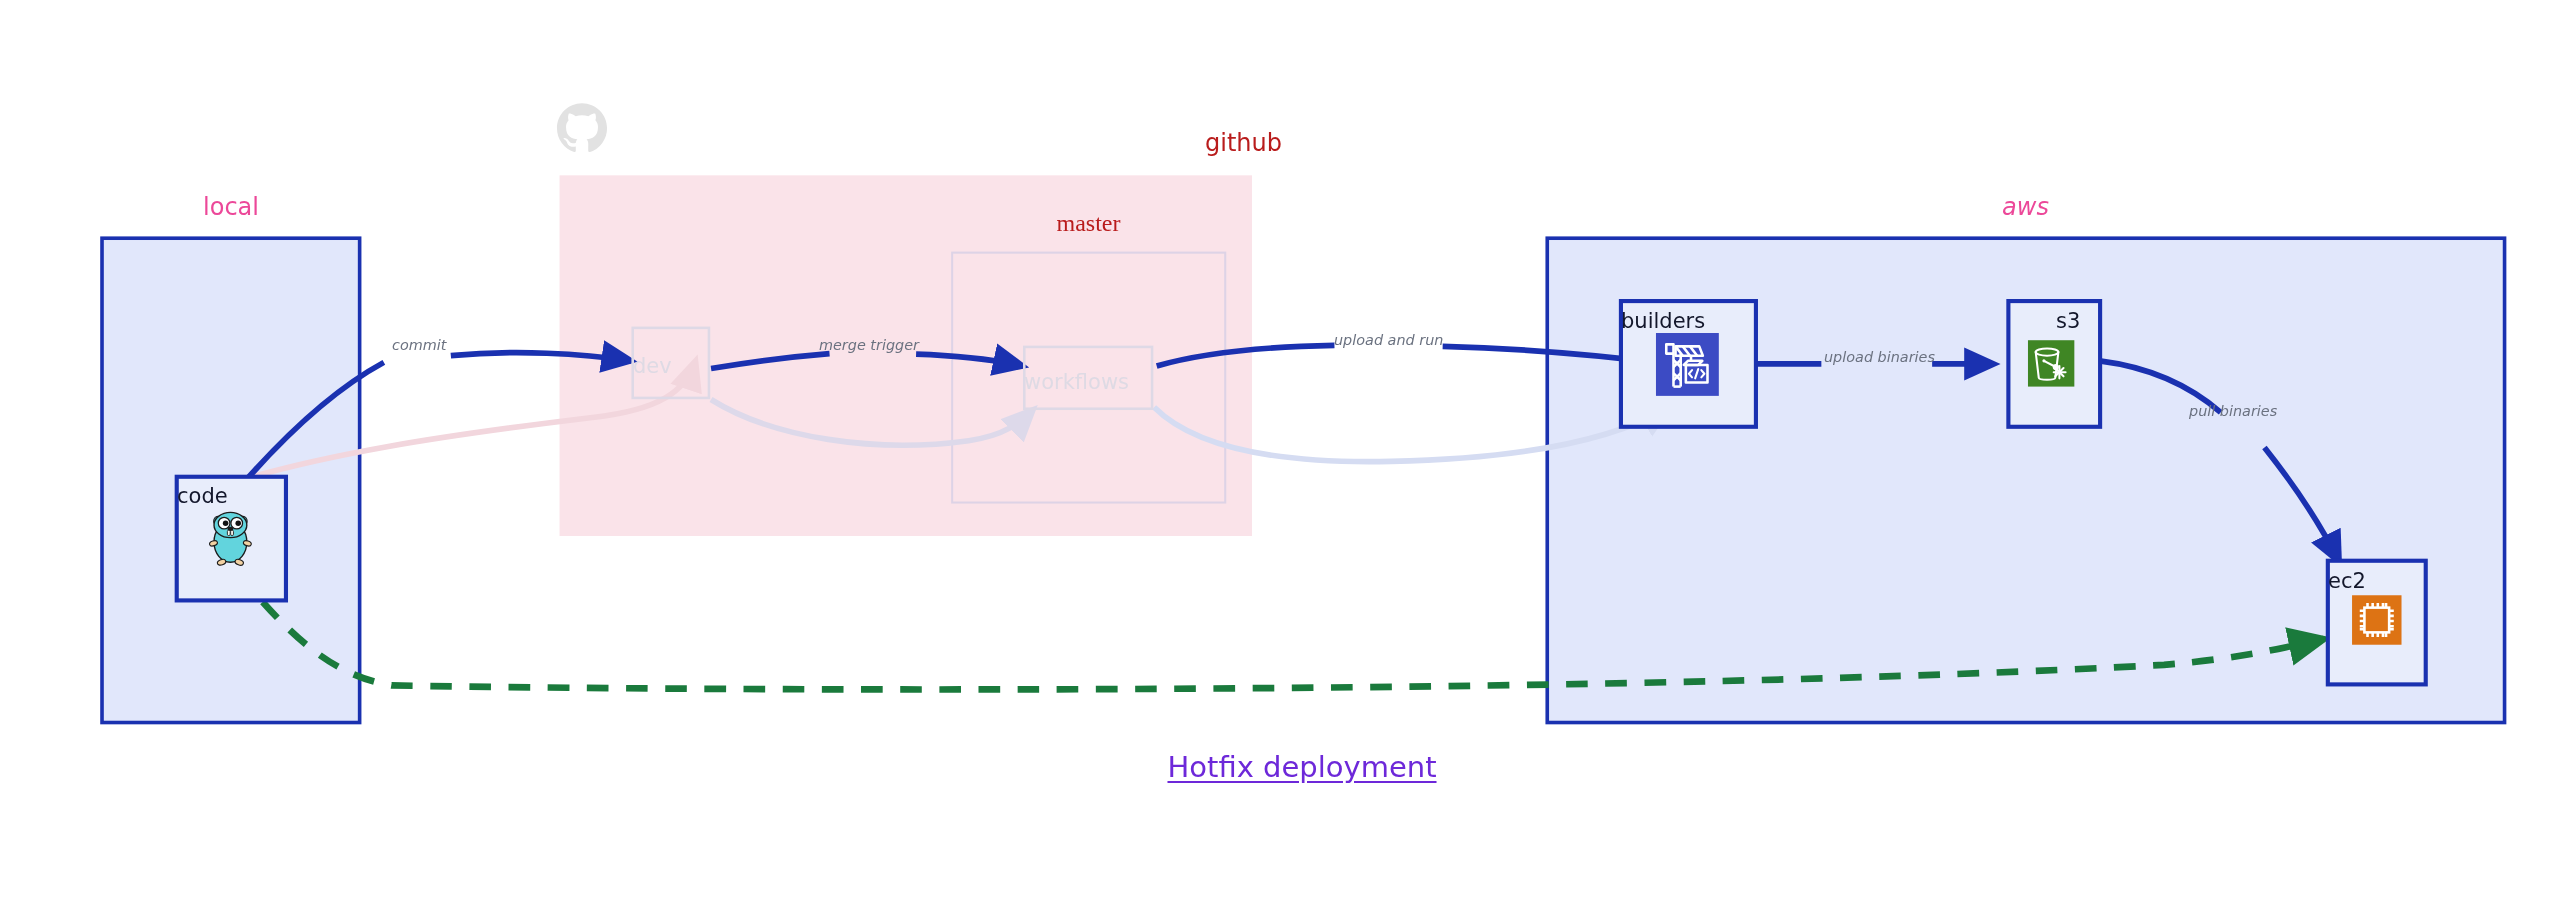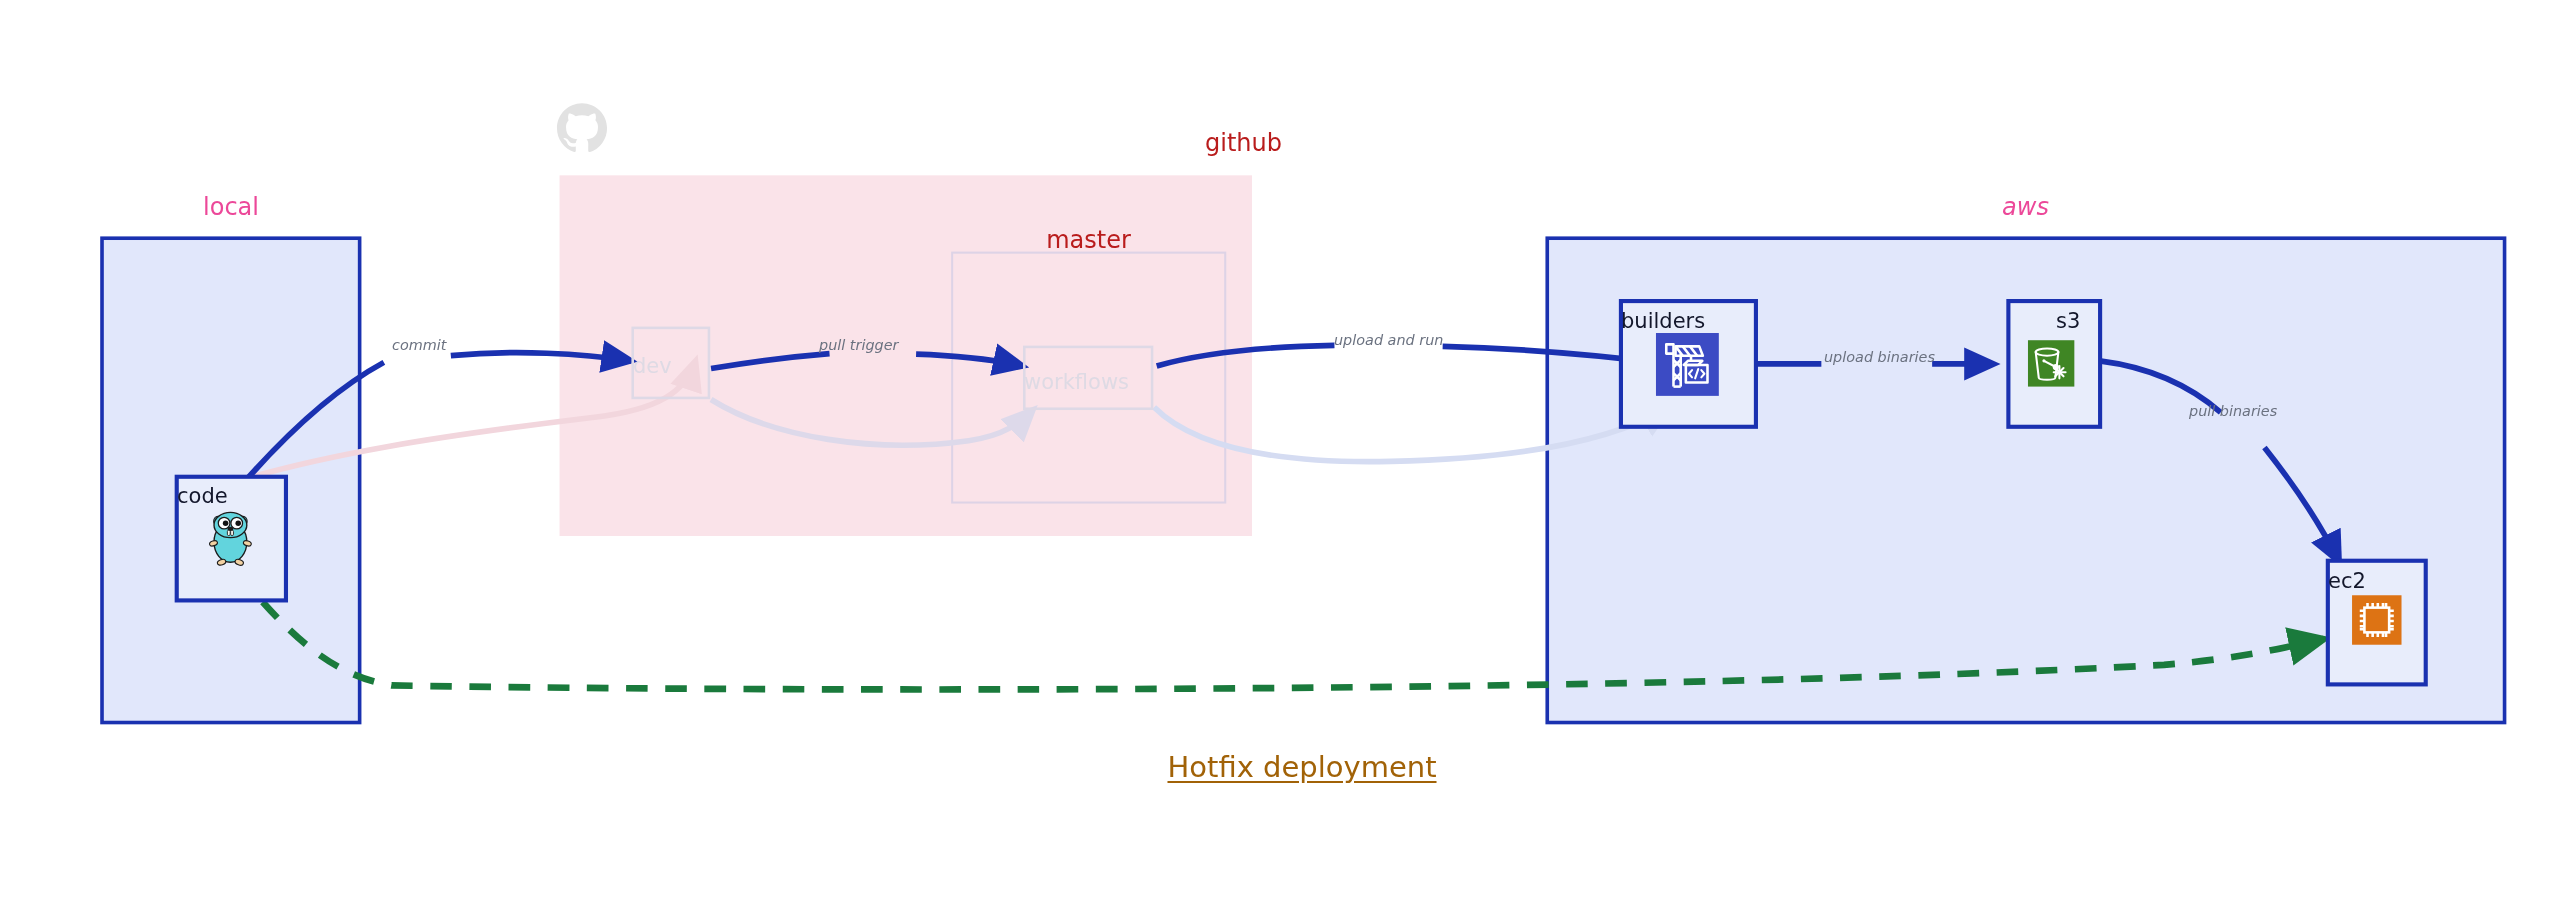--- a/index.html
+++ b/index.html
@@ -53,21 +53,21 @@
     font-size: 14.4px;
     font-style: italic;
     color: #6b7280;
     white-space: nowrap;
     background: transparent;
   }
   .diagram-title {
     position: absolute;
     font-family: "DejaVu Sans", sans-serif;
     font-size: 29px;
-    color: #a16207;
+    color: #6d28d9;
     text-decoration: underline;
     text-underline-offset: 4.1px;
     white-space: nowrap;
     text-align: center;
   }
 </style>
 </head>
 <body>
 
 <div id="stage">
@@ -200,39 +200,39 @@
         <path d="M4589 1185 L4580 1185 M4589 1195 L4580 1195 M4589 1205 L4580 1205 M4589 1215 L4580 1215 M4589 1221 L4580 1221"></path>
         <path d="M4637 1185 L4646 1185 M4637 1195 L4646 1195 M4637 1205 L4646 1205 M4637 1215 L4646 1215 M4637 1221 L4646 1221"></path>
       </g>
     </g>
   </svg>
 
   <div class="cluster-label" style="left:102px; top:193px; width:258px;">local</div>
 
   <div class="cluster-label faded" style="left:1097px; top:129px; width:185px; text-align:right;">github</div>
 
-  <div class="cluster-label faded" style="left:952px; top:226px; width:273px;">master</div>
+  <div class="cluster-label faded" style="left:952px; top:210px; width:273px;font-family:Liberation Serif, serif;">master</div>
 
   <div class="cluster-label" style="left:1547px; top:193px; width:957px;font-style:italic;">aws</div>
 
   <div class="node-label" style="left:177px; top:484px; width:109px;">code</div>
 
   <div class="node-label faded" style="left:633px; top:354px; width:76px;">dev</div>
 
   <div class="node-label faded" style="left:1024px; top:370px; width:128px;">workflows</div>
 
   <div class="node-label" style="left:1621px; top:309px; width:135px;">builders</div>
 
   <div class="node-label" style="left:2008px; top:309px; width:92px;padding-left:48px;">s3</div>
 
   <div class="node-label" style="left:2328px; top:569px; width:98px;">ec2</div>
 
   <div class="edge-label" style="left:392px; top:337px;text-align:right;">commit</div>
 
-  <div class="edge-label" style="left:819px; top:337px;">pull trigger</div>
+  <div class="edge-label" style="left:819px; top:337px;">merge trigger</div>
 
   <div class="edge-label" style="left:1334px; top:332px;">upload and run</div>
 
   <div class="edge-label" style="left:1824px; top:349px;">upload binaries</div>
 
   <div class="edge-label" style="left:2189px; top:403px;">pull binaries</div>
 
   <div class="diagram-title" style="left:787px; top:750px; width:1030px;">Hotfix deployment</div>
 
 </div>

